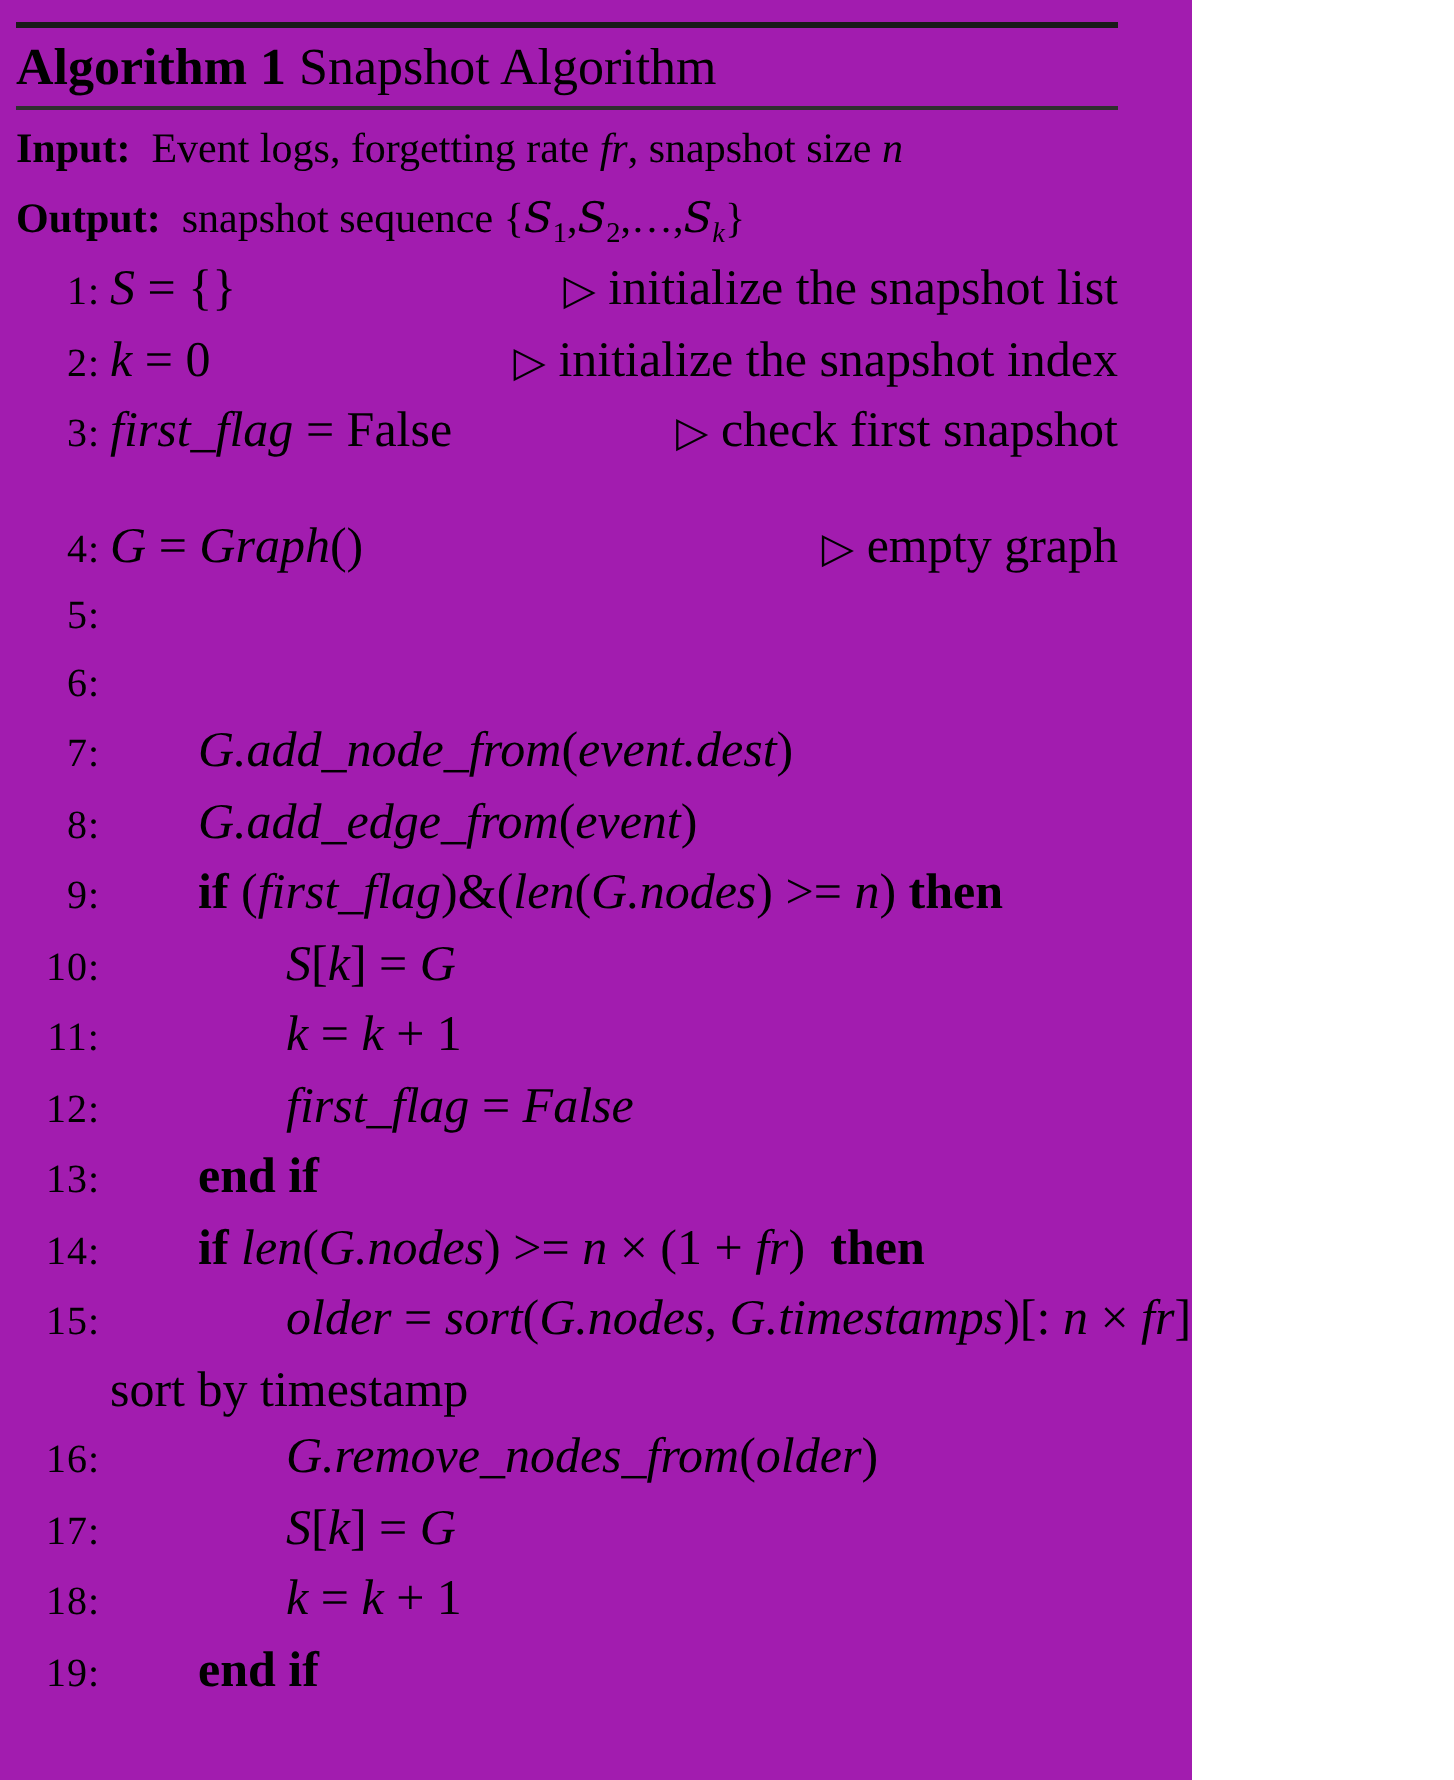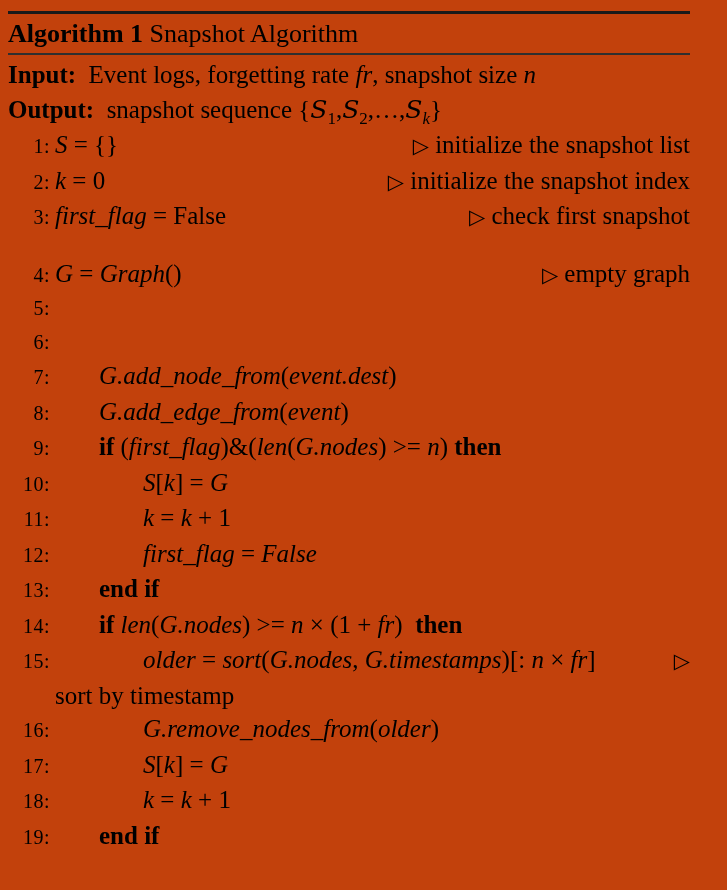--- a/index.html
+++ b/index.html
@@ -4,44 +4,44 @@
 <style>
   html, body { margin: 0; padding: 0; }
   body {
     background: #ffffff;
     font-family: "Liberation Serif", "DejaVu Serif", serif;
     color: #000000;
     -webkit-font-smoothing: antialiased;
   }
   .page {
     position: relative;
-    width: 727px;
+    width: 596px;
     height: 890px;
-    background: #c2410c;
+    background: #a21caf;
     overflow: hidden;
   }
   .algo {
     margin-left: 8px;
     margin-right: 37px; 
   }
   .rule { background: #1a1a1a; }
   .rule-thick { height: 3px; margin-top: 11px; }
   .rule-thin  { height: 2px; background: #2f2f2f; }
 
   .algo-header {
     height: 39px;
     display: flex;
     align-items: center;
     font-size: 26px;
     white-space: pre;
   }
 
   .pre-row {
     line-height: 35px;
-    font-size: 25px;
+    font-size: 21px;
     white-space: pre;
   }
   .algo-preamble { padding-top: 2px; }
 
   .algo-lines { padding-top: 1px; }
   .algo-line {
     display: flex;
     align-items: baseline;
     line-height: 33.5px;
     font-size: 25px;

